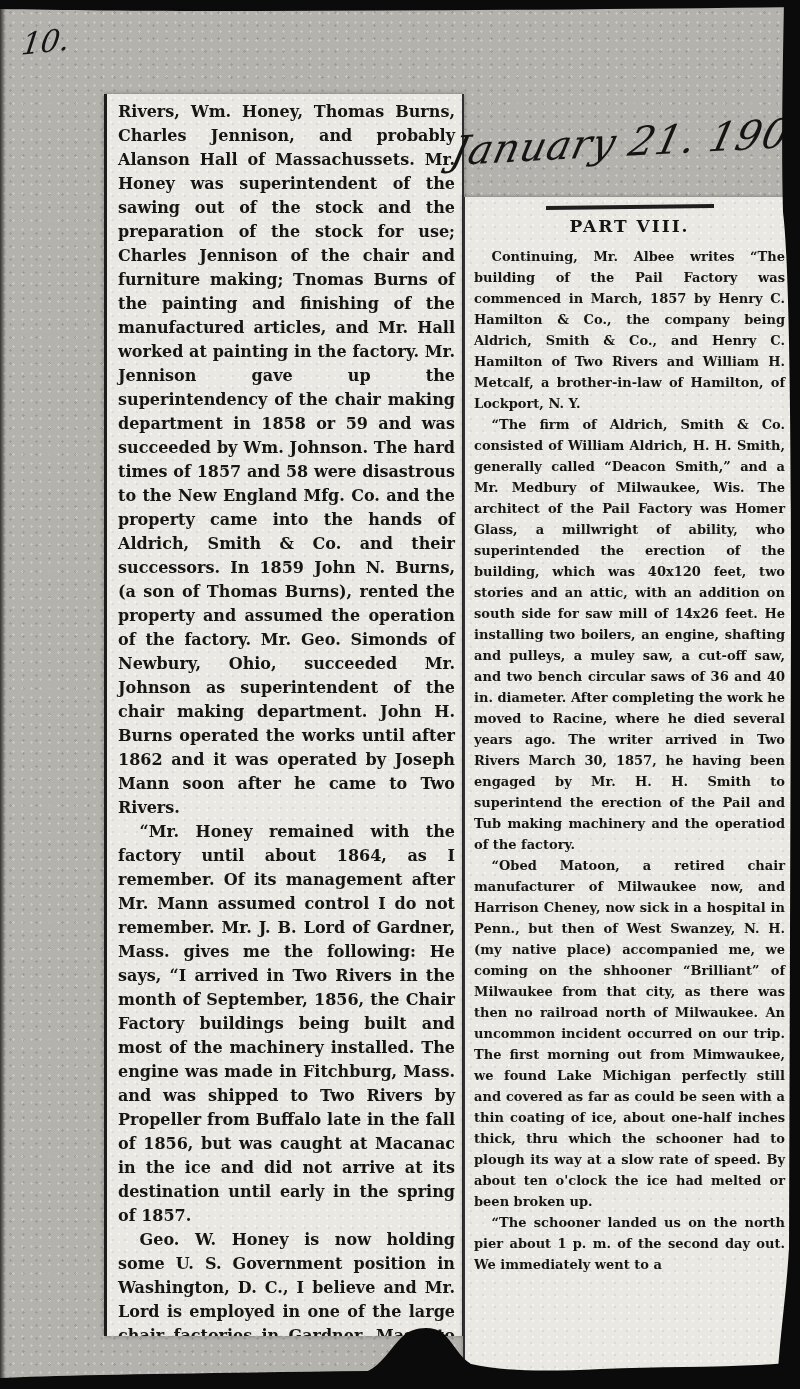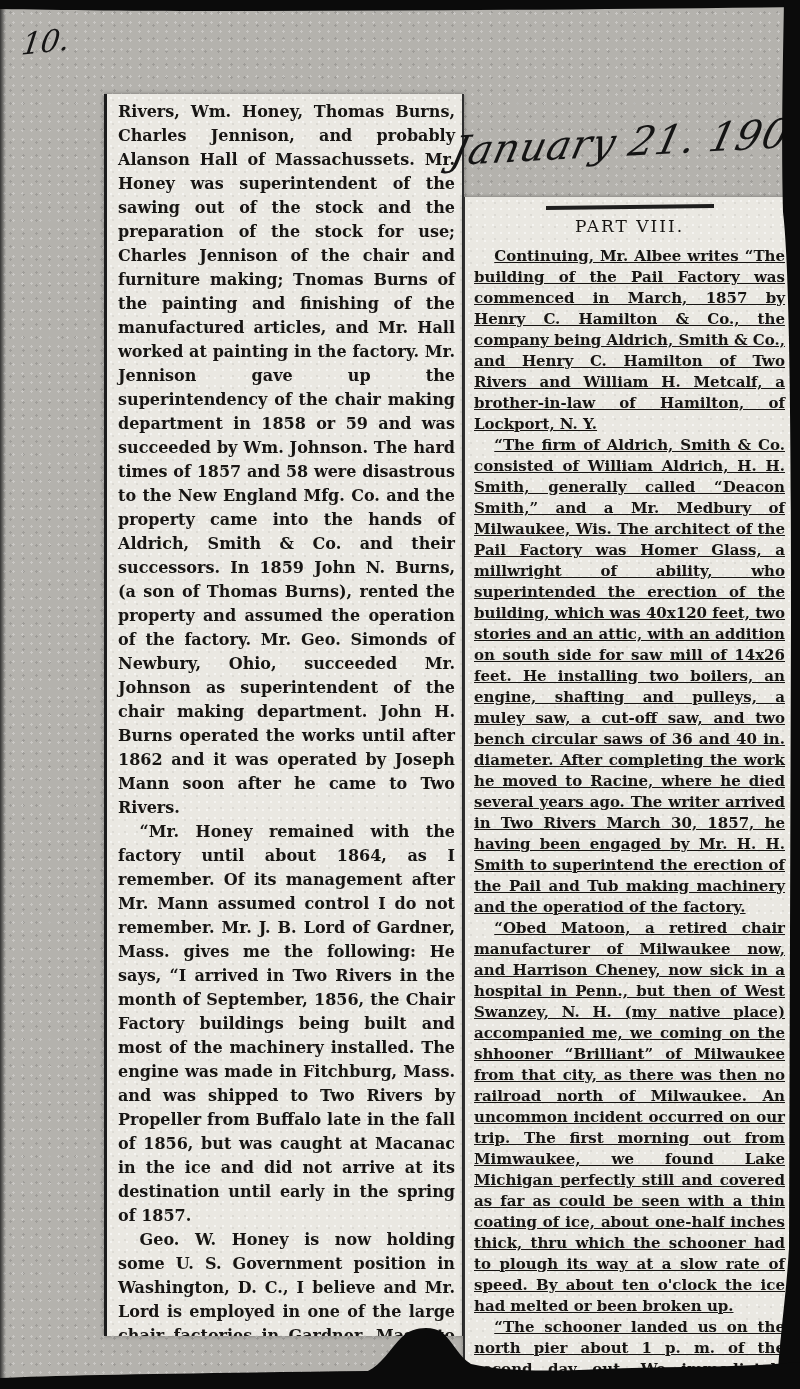--- a/index.html
+++ b/index.html
@@ -64,31 +64,31 @@
     border-left:2px solid #303030;
     padding:6px 10px 0 9px;
     box-sizing:border-box;
   }
   .news p{
     margin:0;
     font-weight:700;
     text-align:justify;
   }
   .clip-left p{font-size:16px;line-height:24px;}
-  .clip-right p{font-size:15px;line-height:21px;text-decoration:underline;}
+  .clip-right p{font-size:13px;line-height:21px;}
   .indent{text-indent:1.35em;}
   .part-rule{
     width:168px;height:4px;
     background:#1e1e1e;
     margin:2px auto 7px auto;
     transform:rotate(-0.6deg);
   }
   .part-heading{
     text-align:center;
-    font-weight:400;
+    font-weight:700;
     font-size:17px;
     letter-spacing:2px;
     margin:0 0 10px 0;
     color:#171513;
   }
 </style>
 </head>
 <body>
 
 <div class="page">

